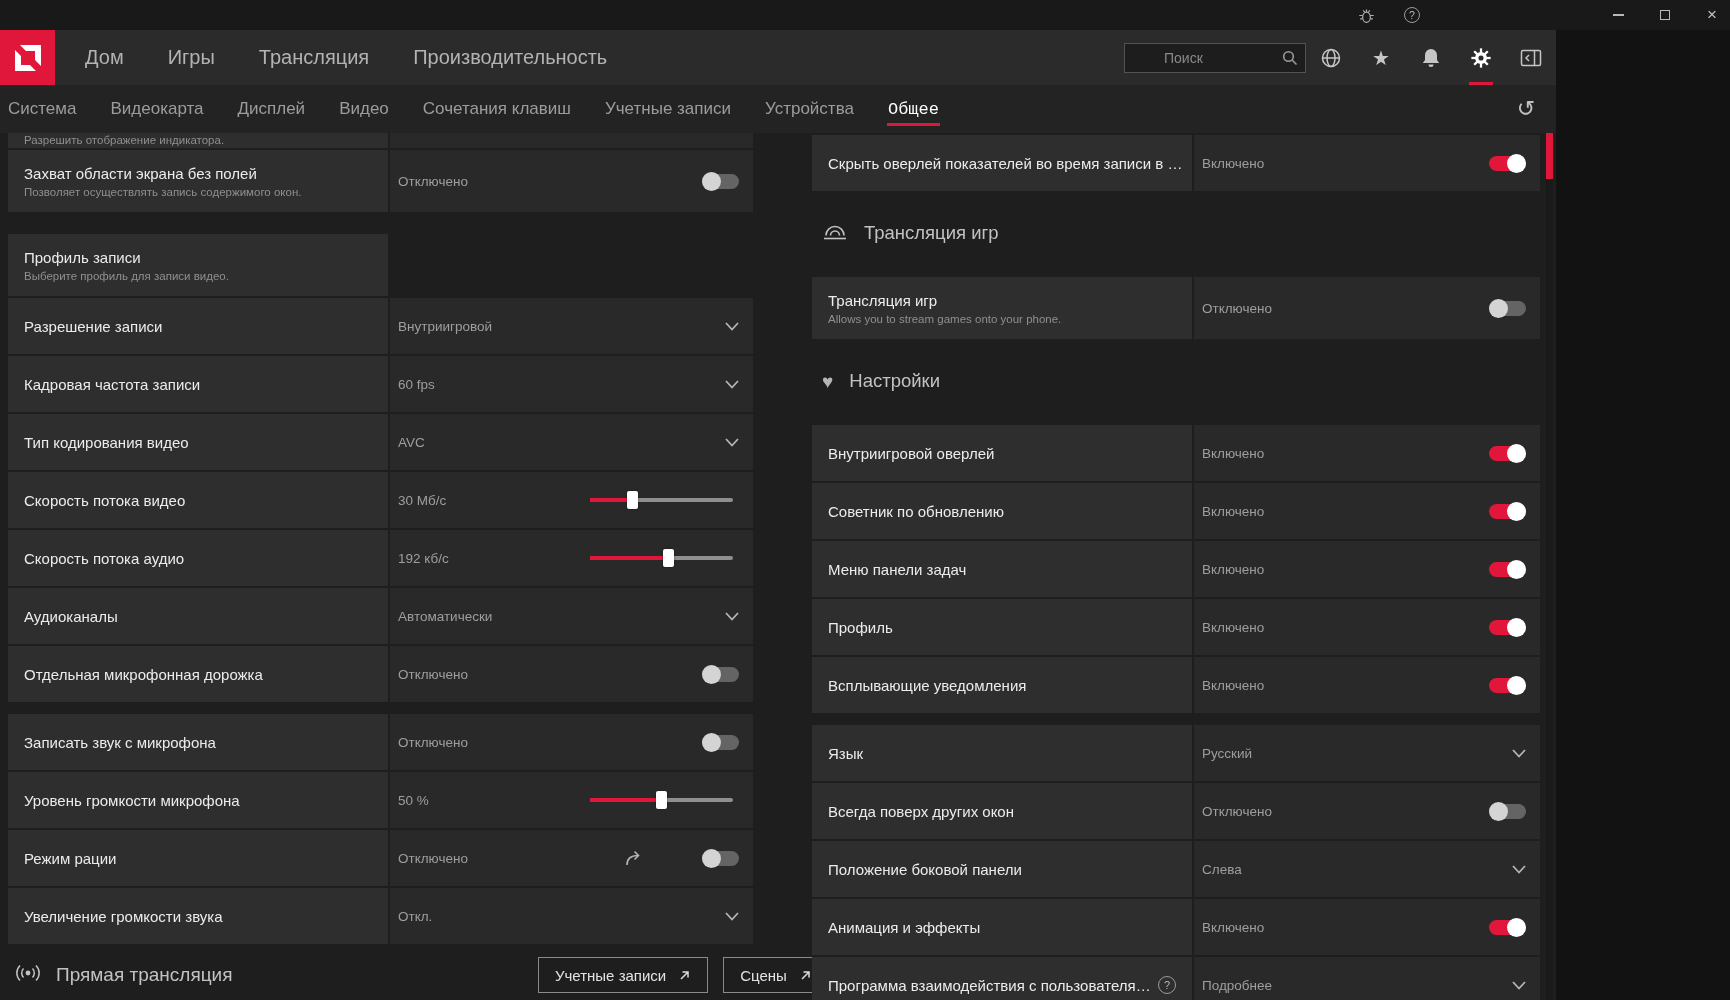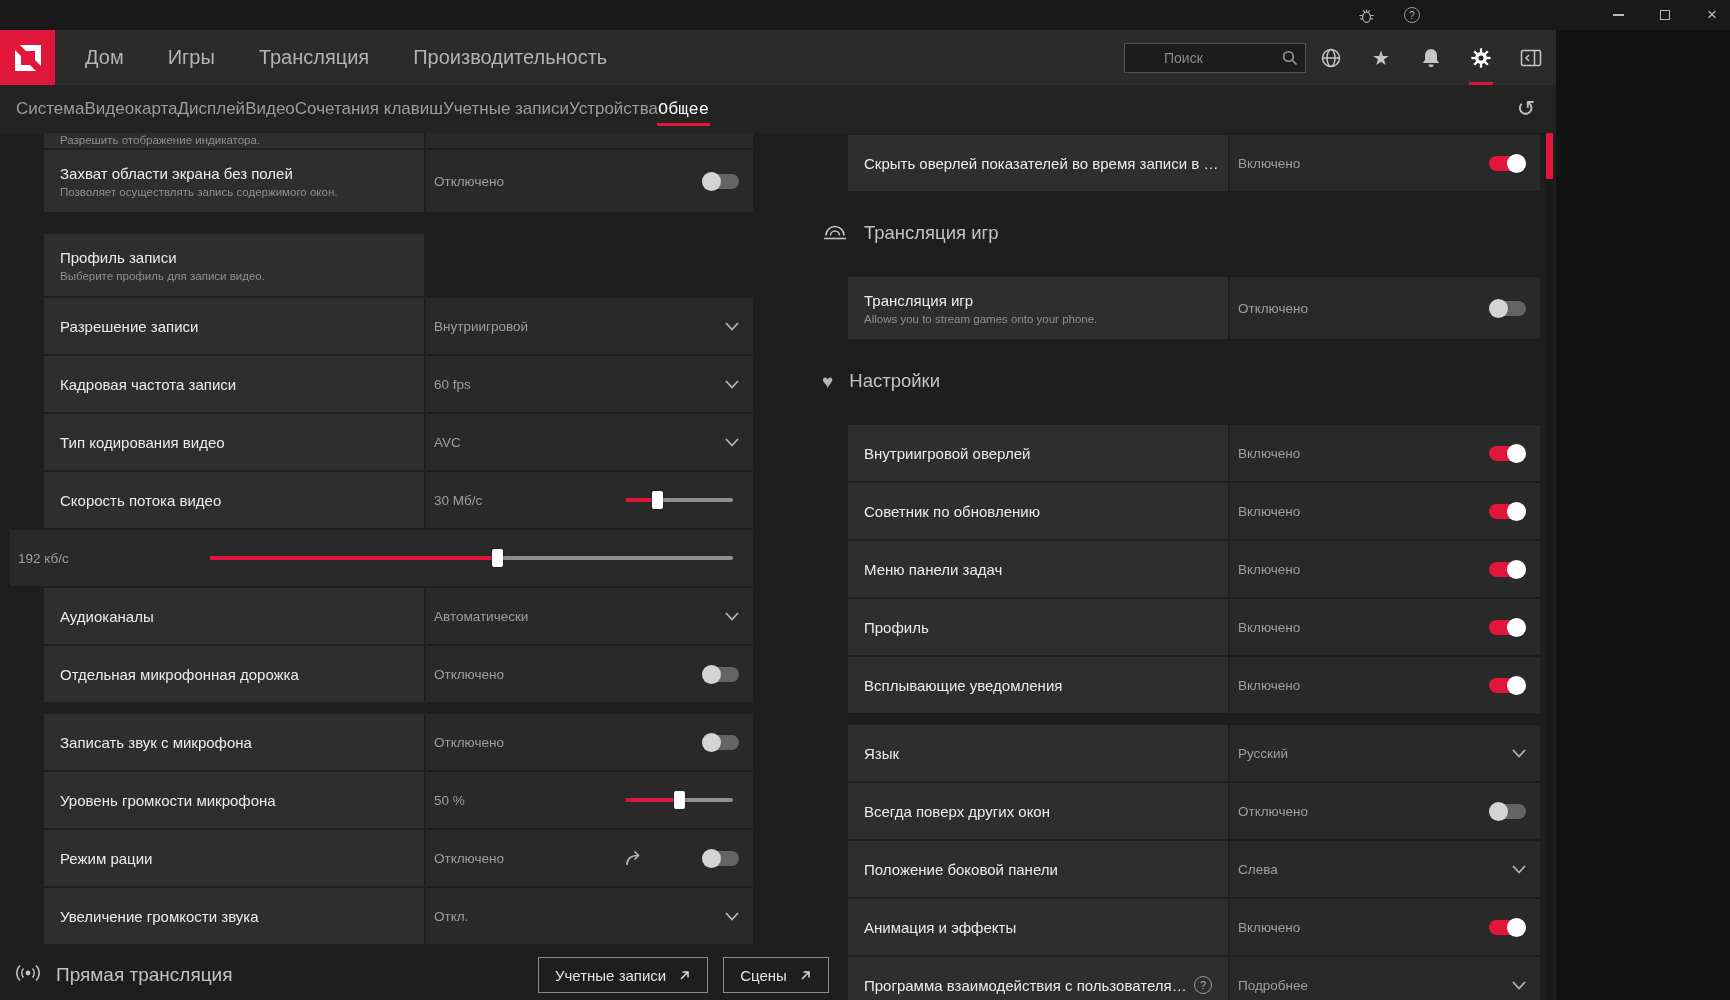--- a/index.html
+++ b/index.html
@@ -32,36 +32,36 @@
   .nav-right{position:absolute;right:0;top:0;height:55px;display:flex;align-items:center;}
   .search{width:182px;height:30px;background:#1d1d1d;border:1px solid #525252;position:relative;display:flex;align-items:center;}
   .search input{flex:1;background:transparent;border:none;outline:none;color:#cfcfcf;font-size:14px;padding:0 30px 0 10px;font-family:Liberation Sans, sans-serif;margin-left:29px;}
   .search input::placeholder{color:#8a8a8a;}
   .search .mag{position:absolute;right:7px;top:6px;}
   .nav-icon{width:50px;height:55px;display:flex;align-items:center;justify-content:center;position:relative;color:#c6c6c6;font-size:20px;cursor:default;}
   .nav-icon.active{color:#ffffff;}
   .nav-icon .active-underline{position:absolute;bottom:0;left:13px;width:24px;height:3px;background:var(--accent);}
 
   
-  .tabbar{position:absolute;top:55px;left:0;width:100%;height:48px;background:#232323;display:flex;align-items:center;padding-left:16px;}
+  .tabbar{position:absolute;top:55px;left:0;width:100%;height:48px;background:#232323;display:flex;align-items:center;padding-left:8px;gap:34px;}
   .tab{font-size:17px;color:#9c9c9c;position:relative;padding:14px 0;white-space:nowrap;cursor:default;}
   .tab.active{color:#ffffff;font-family:Liberation Mono, monospace;}
   .tab.active::after{content:"";position:absolute;left:-1px;right:-1px;bottom:7px;height:3px;background:var(--accent);}
   .reset-btn{position:absolute;right:12px;top:0;height:48px;width:36px;display:flex;align-items:center;justify-content:center;color:#c0c0c0;font-size:22px;}
 
   
   .content{position:absolute;top:103px;left:0;width:1556px;height:867px;background:#1e1e1e;overflow:hidden;}
   .col{position:absolute;top:0;}
   .col-left{left:8px;width:745px;}
   .col-right{left:812px;width:728px;}
 
   .row{display:flex;height:56px;margin-bottom:2px;}
   .row.tall{height:62px;}
   .row.partial{height:15px;overflow:hidden;}
-  .label-cell{width:380px;flex:none;background:#2e2e2e;display:flex;flex-direction:column;justify-content:center;padding-left:16px;margin-left:36px;}
+  .label-cell{width:380px;flex:none;background:#2e2e2e;display:flex;flex-direction:column;justify-content:center;padding-left:16px;}
   .label-cell.hflex{flex-direction:row;align-items:center;justify-content:space-between;padding-right:16px;}
   .row.partial .label-cell{justify-content:flex-start;}
   .row.partial .sub{margin-top:1px;}
   .value-cell{flex:1;margin-left:2px;background:#292929;display:flex;align-items:center;padding:0 14px 0 8px;gap:32px;}
   .label{font-size:15px;color:#ececec;white-space:nowrap;overflow:hidden;text-overflow:ellipsis;}
   .sub{font-size:11.5px;color:#8f8f8f;margin-top:4px;white-space:nowrap;}
   .value{font-size:13.5px;color:#9e9e9e;white-space:nowrap;}
   .value.fixed{width:152px;flex:none;}
   .chevron{margin-left:auto;display:flex;align-items:center;}
   .spacer{flex:1;}
@@ -286,20 +286,23 @@
               <span class="value fixed">30 Мб/с</span>
               <div class="slider">
                 <div class="track"></div>
                 <div class="fill" style="width: 30%;">
                     <div class="thumb"></div>
                   </div>
               </div>
             </div>
           </div>
           <div class="row">
+            <div class="label-cell">
+                <div class="label">Скорость потока аудио</div>
+              </div>
             <div class="value-cell">
               <span class="value fixed">192 кб/с</span>
               <div class="slider">
                 <div class="track"></div>
                 <div class="fill" style="width: 55%;">
                     <div class="thumb"></div>
                   </div>
               </div>
             </div>
           </div>

